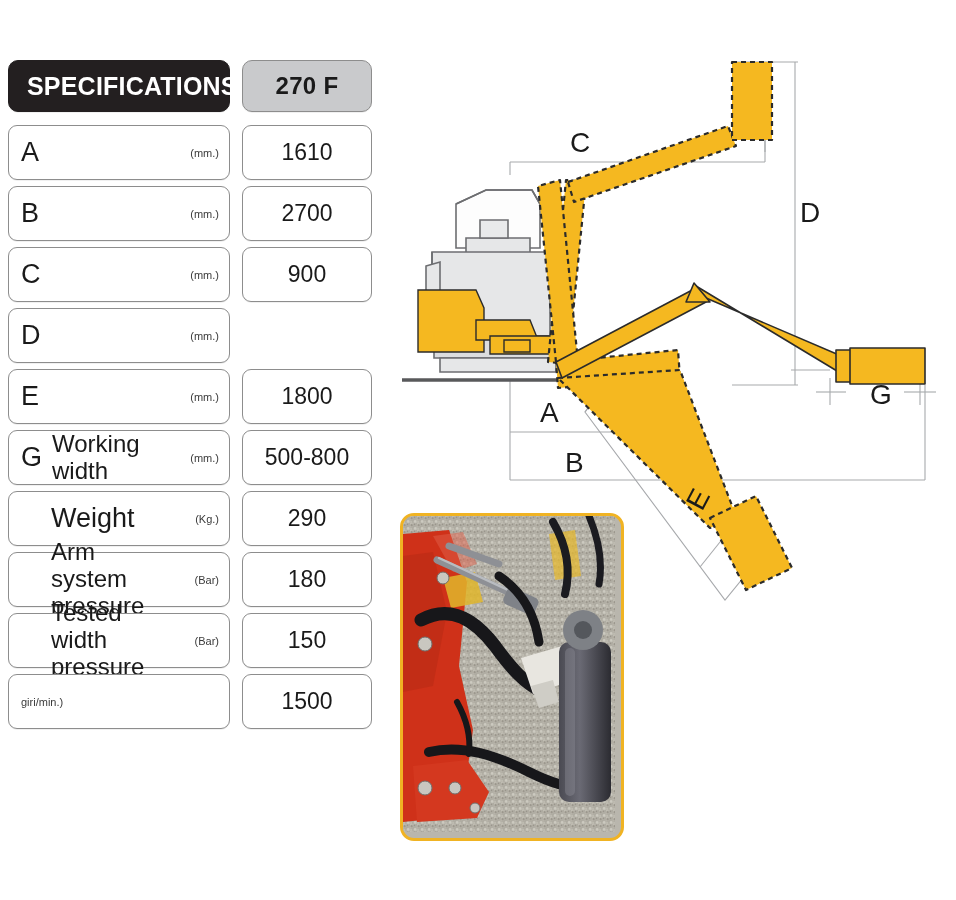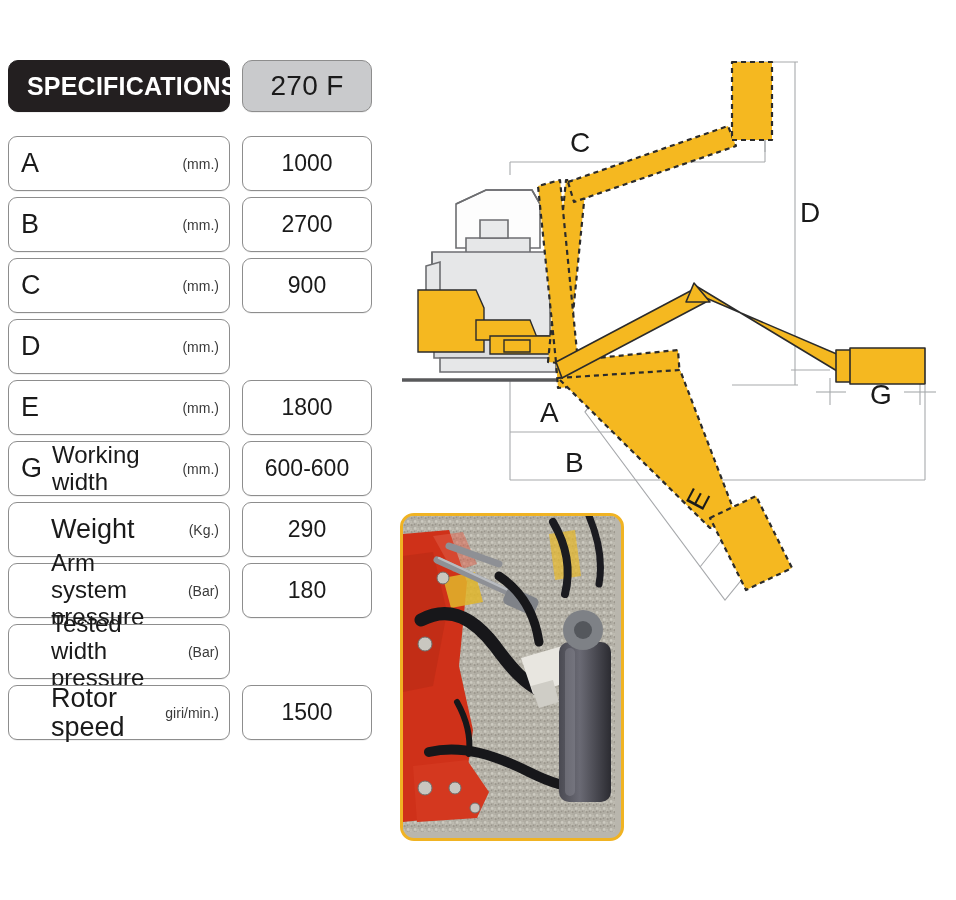--- a/index.html
+++ b/index.html
@@ -49,43 +49,43 @@
     border: 1px solid #8d8d8d;
     border-radius: 9px;
     background: #ffffff;
     display: flex;
     align-items: center;
     justify-content: center;
     box-shadow: 0 1px 0 rgba(0,0,0,0.06);
   }
 
   
-  .spec-row.header { height: 52px; margin-bottom: 24px; }
+  .spec-row.header { height: 52px; margin-bottom: 13px; }
   .header .spec-label-cell {
     background: #231f20;
     border: 1px solid #231f20;
     border-radius: 10px;
     justify-content: flex-start;
     padding-left: 18px;
   }
   .header-title {
     color: #ffffff;
     font-size: 25px;
     font-weight: bold;
     letter-spacing: 0.2px;
   }
   .header .spec-value-cell {
     background: #c9cacc;
     border: 1px solid #8d8d8d;
     border-radius: 10px;
   }
   .header-model {
     color: #1a1a1a;
-    font-size: 28px;
-    font-weight: normal;
+    font-size: 24px;
+    font-weight: bold;
     letter-spacing: 0.3px;
   }
 
   
   .label-main {
     display: flex;
     align-items: center;
     gap: 10px;
     line-height: 1.05;
   }
@@ -94,21 +94,21 @@
     font-weight: 400;
     min-width: 20px;
   }
   .label-text {
     font-size: 27px;
     font-weight: 400;
     white-space: pre-line;
   }
   .label-text.two-line { font-size: 24px; line-height: 1.12; }
   .label-unit {
-    font-size: 14px;
+    font-size: 11px;
     color: #3a3a3a;
     white-space: nowrap;
     flex-shrink: 0;
   }
   .value-text {
     font-size: 23px;
     font-weight: 400;
   }
 
   
@@ -151,21 +151,21 @@
 
   <div class="spec-row">
     <div class="spec-label-cell">
       <span class="label-main">
         <span class="label-letter">A</span>
         <span class="label-text"></span>
       </span>
       <span class="label-unit">(mm.)</span>
     </div>
     <div class="spec-value-cell">
-      <span class="value-text">1000</span>
+      <span class="value-text">1610</span>
     </div>
   </div>
 
   <div class="spec-row">
     <div class="spec-label-cell">
       <span class="label-main">
         <span class="label-letter">B</span>
         <span class="label-text"></span>
       </span>
       <span class="label-unit">(mm.)</span>
@@ -214,21 +214,21 @@
   <div class="spec-row">
     <div class="spec-label-cell">
       <span class="label-main">
         <span class="label-letter">G</span>
         <span class="label-text two-line">Working
 width</span>
       </span>
       <span class="label-unit">(mm.)</span>
     </div>
     <div class="spec-value-cell">
-      <span class="value-text">600-600</span>
+      <span class="value-text">500-800</span>
     </div>
   </div>
 
   <div class="spec-row">
     <div class="spec-label-cell">
       <span class="label-main">
         <span class="label-letter"></span>
         <span class="label-text">Weight</span>
       </span>
       <span class="label-unit">(Kg.)</span>
@@ -255,28 +255,27 @@
 
   <div class="spec-row">
     <div class="spec-label-cell">
       <span class="label-main">
         <span class="label-letter"></span>
         <span class="label-text two-line">Tested
 width pressure</span>
       </span>
       <span class="label-unit">(Bar)</span>
     </div>
-  </div>
-
-  <div class="spec-row">
-    <div class="spec-label-cell">
-      <span class="label-main">
-        <span class="label-letter"></span>
-        <span class="label-text">Rotor speed</span>
-      </span>
+    <div class="spec-value-cell">
+      <span class="value-text">150</span>
+    </div>
+  </div>
+
+  <div class="spec-row">
+    <div class="spec-label-cell">
       <span class="label-unit">giri/min.)</span>
     </div>
     <div class="spec-value-cell">
       <span class="value-text">1500</span>
     </div>
   </div>
 
 </div>
 
 <div id="diagram">

